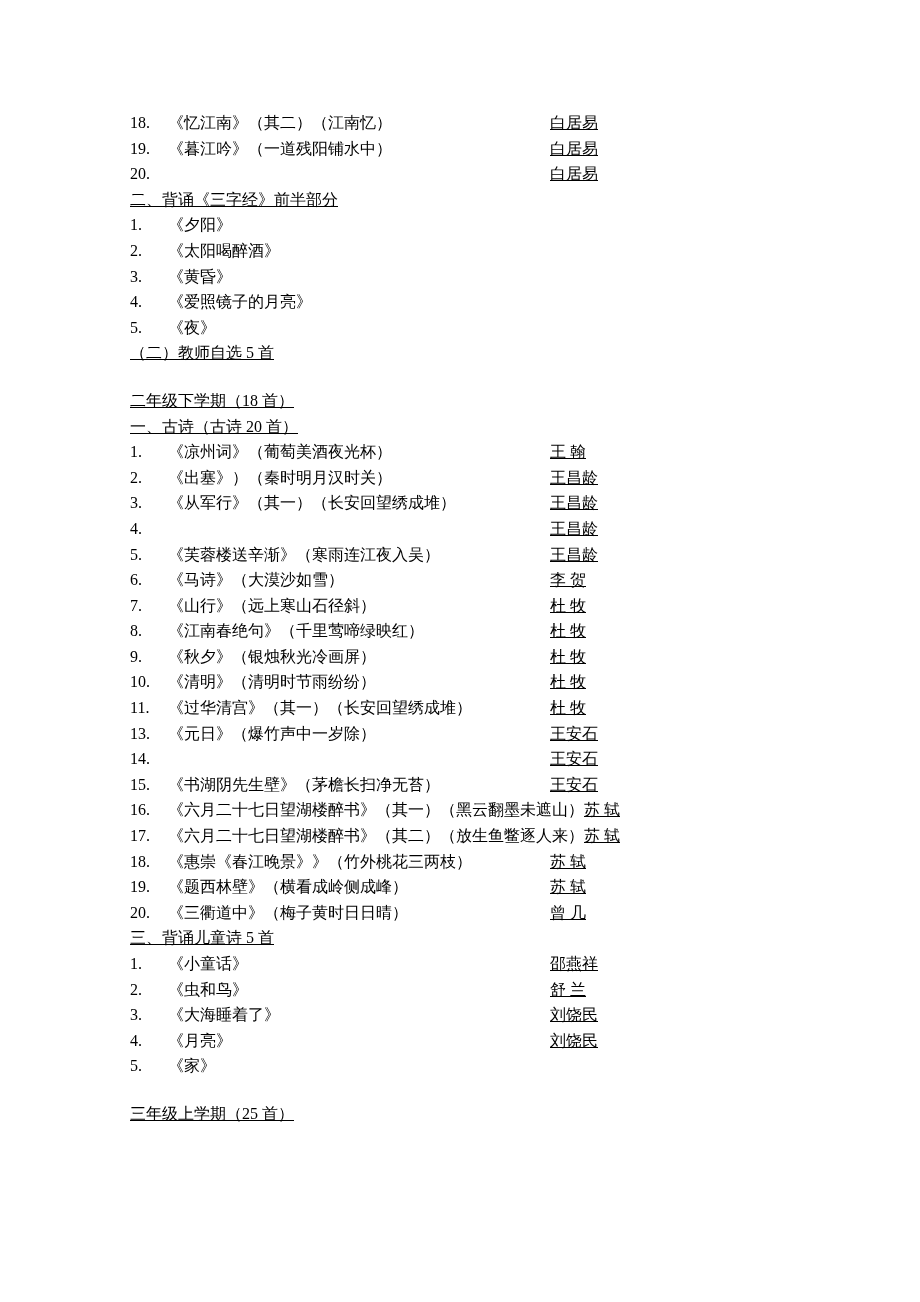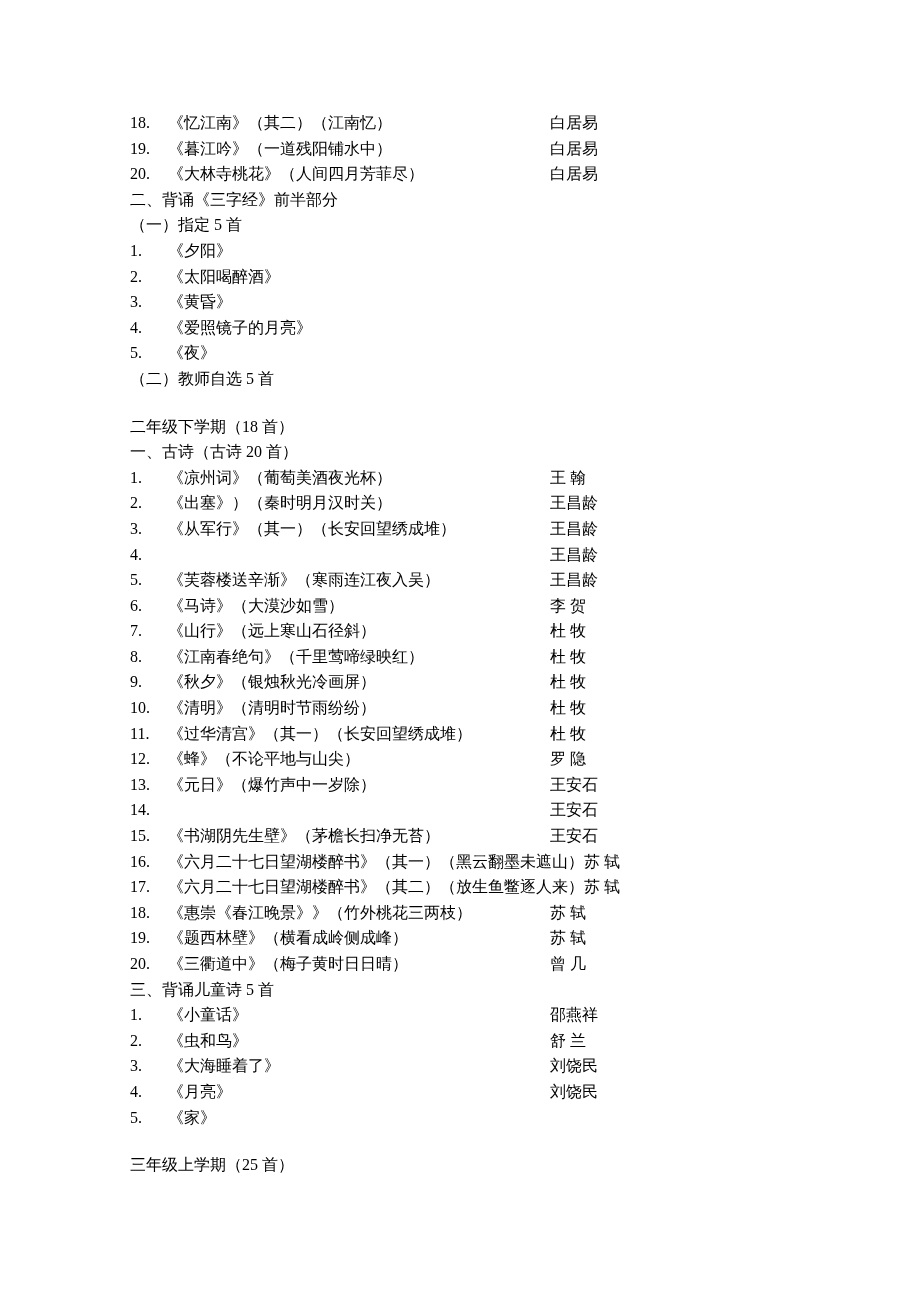--- a/index.html
+++ b/index.html
@@ -27,23 +27,25 @@
   }
   .title {
     flex: 0 0 auto;
   }
   .spacer {
     flex: 1 1 auto;
   }
   .author {
     flex: 0 0 auto;
     min-width: 80px;
+    text-decoration: underline;
   }
   .heading {
     white-space: nowrap;
+    text-decoration: underline;
   }
   .gap {
     height: 22px;
   }
 </style>
 </head>
 <body>
 
 <div class="page">
 
@@ -54,27 +56,25 @@
     <span class="author">白居易</span>
   </div>
   <div class="row">
     <span class="num">19.</span>
     <span class="title">《暮江吟》（一道残阳铺水中）</span>
     <span class="spacer"></span>
     <span class="author">白居易</span>
   </div>
   <div class="row">
     <span class="num">20.</span>
-    <span class="title">《大林寺桃花》（人间四月芳菲尽）</span>
     <span class="spacer"></span>
     <span class="author">白居易</span>
   </div>
 
   <div class="heading">二、背诵《三字经》前半部分</div>
-  <div class="heading">（一）指定 5 首</div>
 
   <div class="row">
     <span class="num">1.</span>
     <span class="title">《夕阳》</span>
   </div>
   <div class="row">
     <span class="num">2.</span>
     <span class="title">《太阳喝醉酒》</span>
   </div>
   <div class="row">
@@ -156,26 +156,20 @@
       <span class="spacer"></span>
       <span class="author">杜  牧</span>
     </div>
   <div class="row">
       <span class="num">11.</span>
       <span class="title"> 《过华清宫》（其一）（长安回望绣成堆）</span>
       <span class="spacer"></span>
       <span class="author"> 杜  牧</span>
     </div>
   <div class="row">
-      <span class="num">12.</span>
-      <span class="title"> 《蜂》（不论平地与山尖）</span>
-      <span class="spacer"></span>
-      <span class="author">罗  隐</span>
-    </div>
-  <div class="row">
       <span class="num">13.</span>
       <span class="title"> 《元日》（爆竹声中一岁除）</span>
       <span class="spacer"></span>
       <span class="author">王安石</span>
     </div>
   <div class="row">
       <span class="num">14.</span>
       <span class="spacer"></span>
       <span class="author">王安石</span>
     </div>

